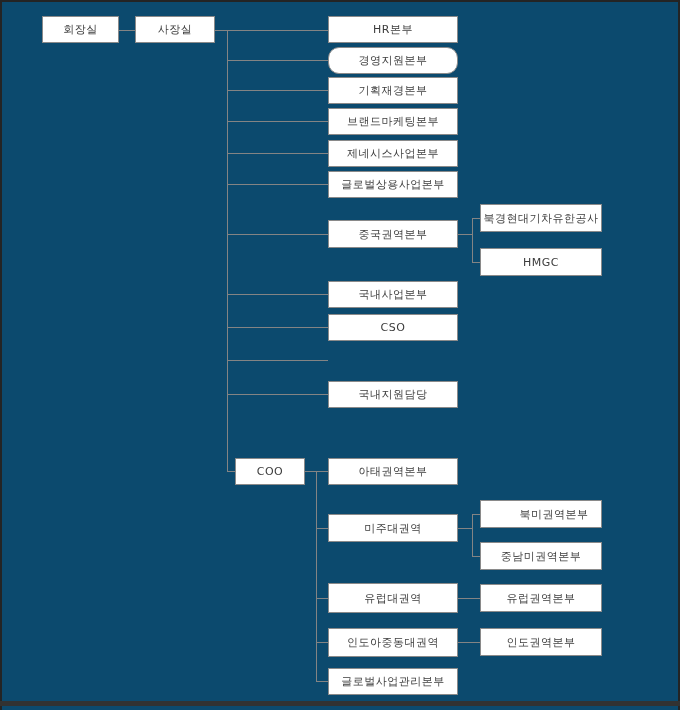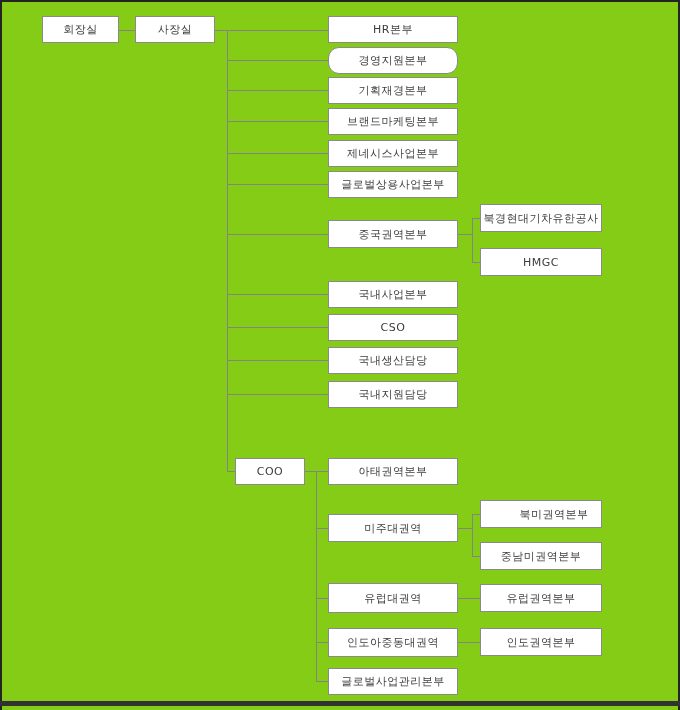--- a/index.html
+++ b/index.html
@@ -1,20 +1,20 @@
 <!DOCTYPE html>
 <html><head>
 <meta charset="utf-8">
 <style>
   html, body { margin: 0; padding: 0; background: #ffffff; }
   #stage {
     position: relative;
     width: 680px;
     height: 710px;
-    background: #84cc16;
+    background: #0c4a6e;
     font-family: "DejaVu Sans", "Liberation Sans", sans-serif;
     overflow: hidden;
   }
   .frame {
     position: absolute;
     left: 0; top: 0; right: 0; bottom: 0;
     border: 2px solid #242424;
     border-bottom: none;
     pointer-events: none;
     z-index: 3;
@@ -92,21 +92,20 @@
     <div class="node" style="left: 328px; top: 47px; width: 130px; height: 27px; border-radius: 11px;">경영지원본부</div>
     <div class="node" style="left: 328px; top: 77px; width: 130px; height: 27px;">기획재경본부</div>
     <div class="node" style="left: 328px; top: 108px; width: 130px; height: 27px;">브랜드마케팅본부</div>
     <div class="node" style="left: 328px; top: 140px; width: 130px; height: 27px;">제네시스사업본부</div>
     <div class="node" style="left: 328px; top: 171px; width: 130px; height: 27px;">글로벌상용사업본부</div>
     <div class="node" style="left: 328px; top: 220px; width: 130px; height: 28px;">중국권역본부</div>
     <div class="node" style="left: 480px; top: 204px; width: 122px; height: 28px;">북경현대기차유한공사</div>
     <div class="node" style="left: 480px; top: 248px; width: 122px; height: 28px;">HMGC</div>
     <div class="node" style="left: 328px; top: 281px; width: 130px; height: 27px;">국내사업본부</div>
     <div class="node" style="left: 328px; top: 314px; width: 130px; height: 27px;">CSO</div>
-    <div class="node" style="left: 328px; top: 347px; width: 130px; height: 27px;">국내생산담당</div>
     <div class="node" style="left: 328px; top: 381px; width: 130px; height: 27px;">국내지원담당</div>
     <div class="node" style="left: 235px; top: 458px; width: 70px; height: 27px;">COO</div>
     <div class="node" style="left: 328px; top: 458px; width: 130px; height: 27px;">아태권역본부</div>
     <div class="node" style="left: 328px; top: 514px; width: 130px; height: 28px;">미주대권역</div>
     <div class="node" style="left: 480px; top: 500px; width: 122px; height: 28px; padding-left: 26px;">북미권역본부</div>
     <div class="node" style="left: 480px; top: 542px; width: 122px; height: 28px;">중남미권역본부</div>
     <div class="node" style="left: 328px; top: 583px; width: 130px; height: 30px;">유럽대권역</div>
     <div class="node" style="left: 480px; top: 584px; width: 122px; height: 28px;">유럽권역본부</div>
     <div class="node" style="left: 328px; top: 628px; width: 130px; height: 29px;">인도아중동대권역</div>
     <div class="node" style="left: 480px; top: 628px; width: 122px; height: 28px;">인도권역본부</div>

